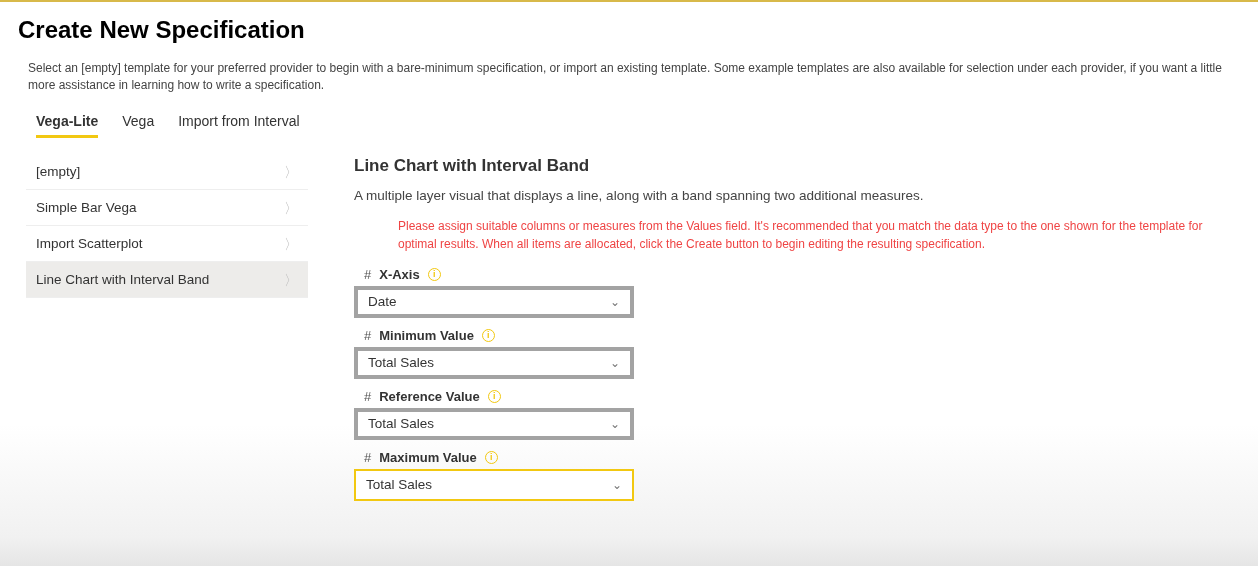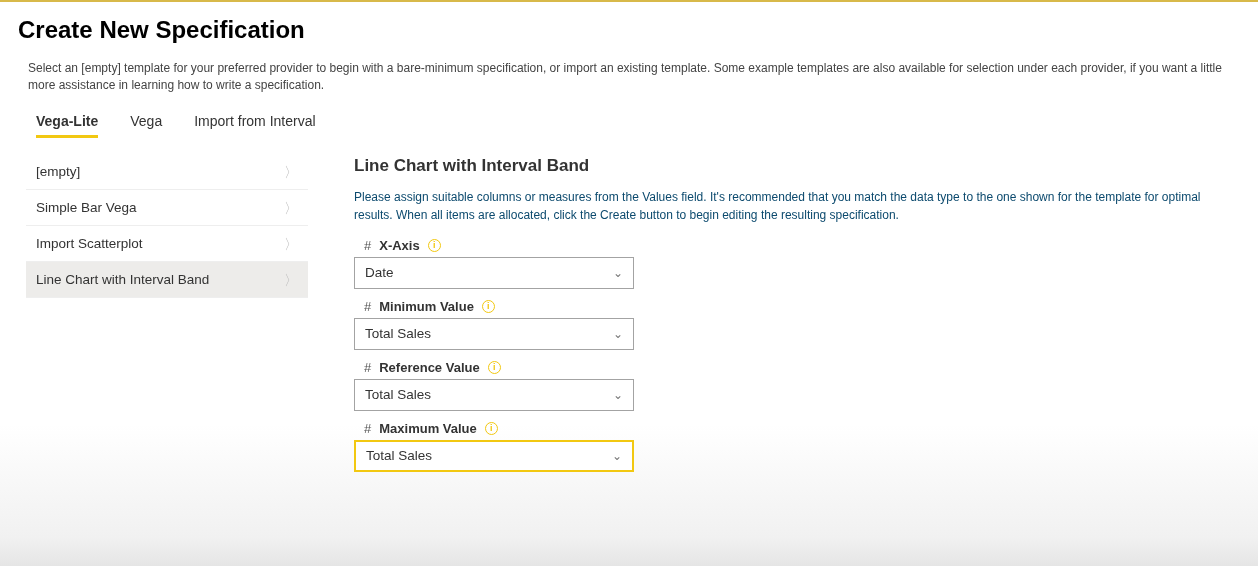--- a/index.html
+++ b/index.html
@@ -23,21 +23,21 @@
     }
     .page-desc {
       font-size: 12px;
       color: #444;
       line-height: 1.45;
       margin-bottom: 18px;
       padding-left: 10px;
     }
     .tabs {
       display: flex;
-      gap: 32px;
+      gap: 24px;
       padding-left: 18px;
       margin-bottom: 16px;
     }
     .tab {
       font-size: 14px;
       color: #333;
       padding-bottom: 6px;
       cursor: pointer;
     }
     .tab.active {
@@ -83,23 +83,24 @@
       color: #333;
       margin-bottom: 12px;
     }
     .preview-sub {
       font-size: 13.5px;
       color: #444;
       margin-bottom: 14px;
     }
     .preview-hint {
       font-size: 12px;
-      color: #0c4a6e;
+      color: #ef4444;
       line-height: 1.5;
       margin-bottom: 14px;
+      margin-left: 44px;
     }
     .field-label {
       display: flex;
       align-items: center;
       gap: 8px;
       font-size: 13px;
       font-weight: 600;
       color: #333;
       margin-left: 10px;
       margin-bottom: 4px;
@@ -118,21 +119,21 @@
       border-radius: 50%;
       font-size: 9px;
       align-items: center;
       justify-content: center;
       line-height: 1;
       font-weight: 700;
     }
     .dropdown {
       width: 280px;
       height: 32px;
-      border: 1px solid #a3a3a3;
+      border: 4px solid #a3a3a3;
       background: #fff;
       display: flex;
       align-items: center;
       justify-content: space-between;
       padding: 0 10px;
       font-size: 13.5px;
       color: #333;
       margin-bottom: 10px;
       cursor: pointer;
     }
@@ -172,20 +173,21 @@
         <span class="chev">〉</span>
       </div>
       <div class="side-item selected">
         <span>Line Chart with Interval Band</span>
         <span class="chev">〉</span>
       </div>
     </div>
 
     <div class="main">
       <h2 class="preview-title">Line Chart with Interval Band</h2>
+      <p class="preview-sub">A multiple layer visual that displays a line, along with a band spanning two additional measures.</p>
       <p class="preview-hint">Please assign suitable columns or measures from the Values field. It's recommended that you match the data type to the one shown for the template for optimal results. When all items are allocated, click the Create button to begin editing the resulting specification.</p>
 
       <div class="field-label">
         <span class="hash">#</span>
         <span>X-Axis</span>
         <span class="info-icon">i</span>
       </div>
       <div class="dropdown">
         <span>Date</span>
         <span class="dd-chev">⌄</span>

